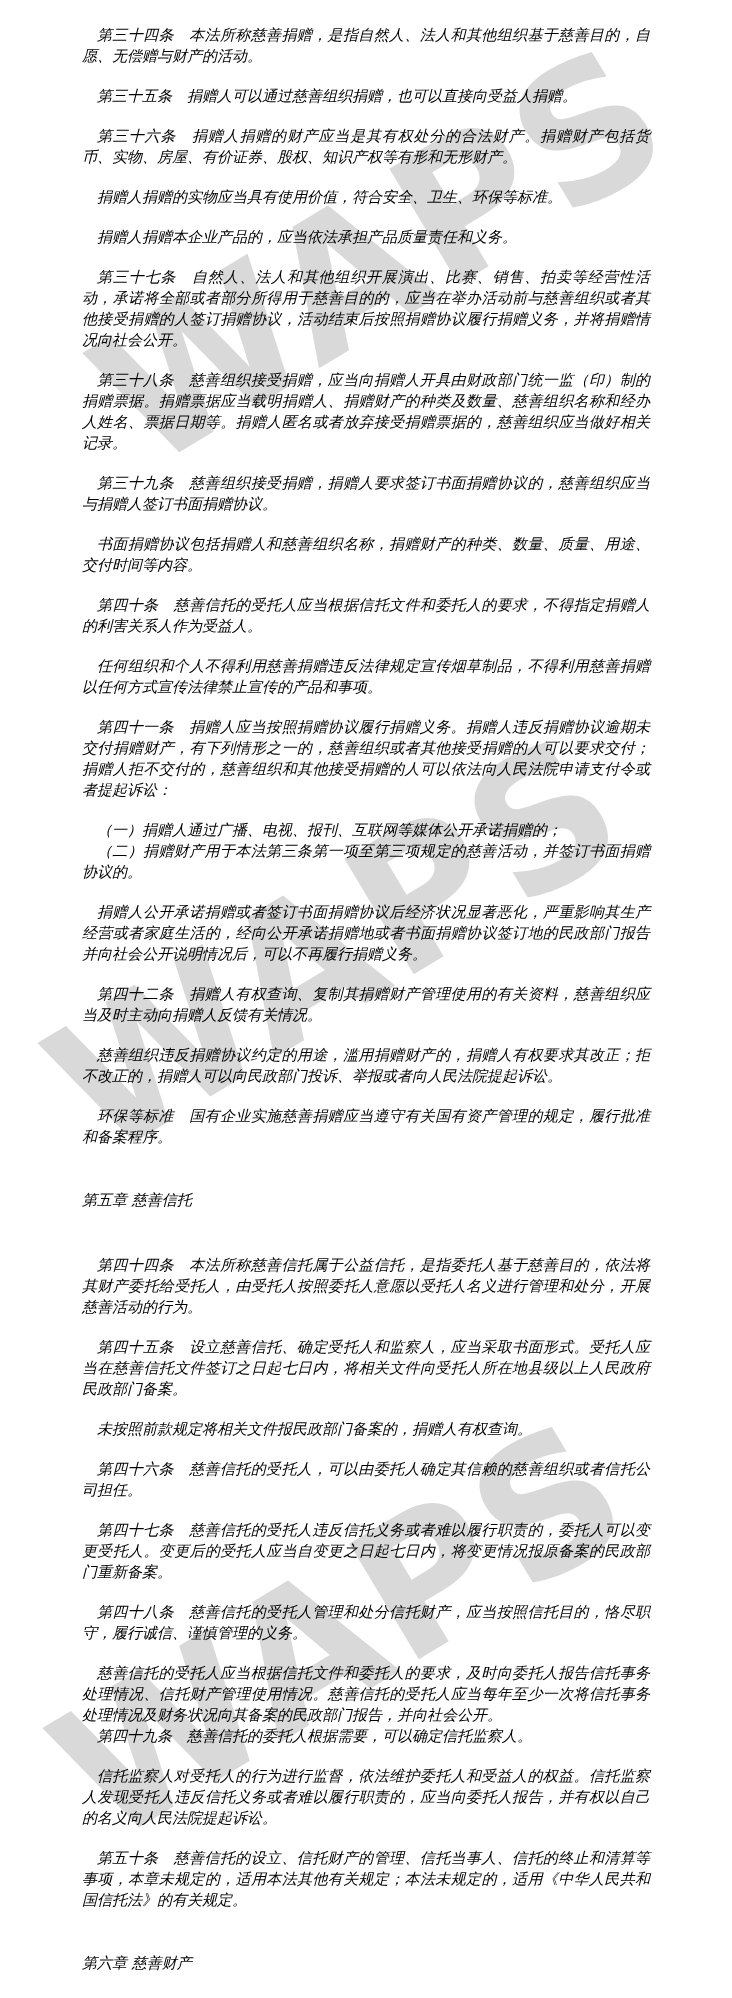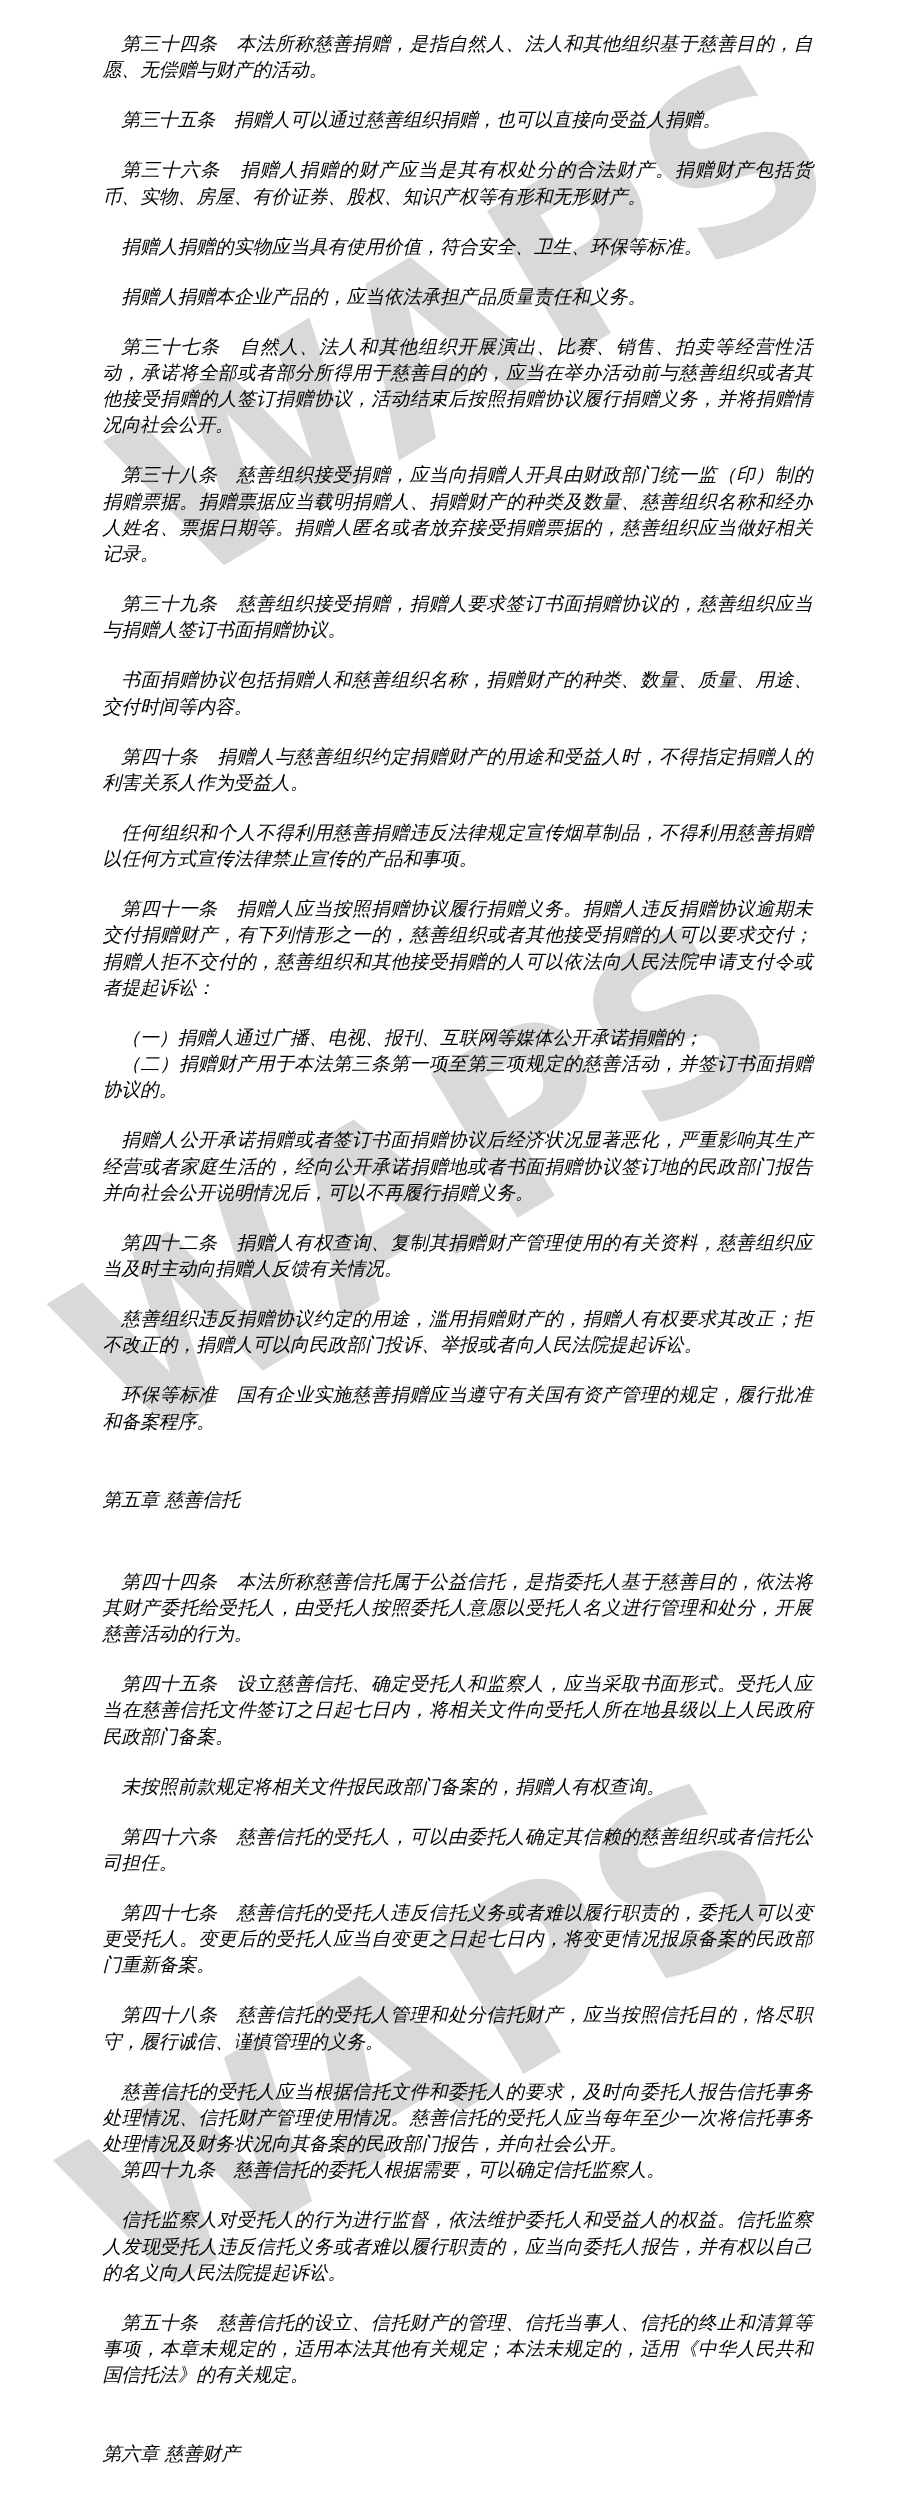--- a/index.html
+++ b/index.html
@@ -73,21 +73,21 @@
   <div class="content" style="color: rgb(0, 0, 0);">
       <p class="block article">第三十四条　本法所称慈善捐赠，是指自然人、法人和其他组织基于慈善目的，自愿、无偿赠与财产的活动。</p>
       <p class="block article">第三十五条　捐赠人可以通过慈善组织捐赠，也可以直接向受益人捐赠。</p>
       <p class="block article">第三十六条　捐赠人捐赠的财产应当是其有权处分的合法财产。捐赠财产包括货币、实物、房屋、有价证券、股权、知识产权等有形和无形财产。</p>
       <p class="block plain">捐赠人捐赠的实物应当具有使用价值，符合安全、卫生、环保等标准。</p>
       <p class="block plain">捐赠人捐赠本企业产品的，应当依法承担产品质量责任和义务。</p>
       <p class="block article">第三十七条　自然人、法人和其他组织开展演出、比赛、销售、拍卖等经营性活动，承诺将全部或者部分所得用于慈善目的的，应当在举办活动前与慈善组织或者其他接受捐赠的人签订捐赠协议，活动结束后按照捐赠协议履行捐赠义务，并将捐赠情况向社会公开。</p>
       <p class="block article">第三十八条　慈善组织接受捐赠，应当向捐赠人开具由财政部门统一监（印）制的捐赠票据。捐赠票据应当载明捐赠人、捐赠财产的种类及数量、慈善组织名称和经办人姓名、票据日期等。捐赠人匿名或者放弃接受捐赠票据的，慈善组织应当做好相关记录。</p>
       <p class="block article">第三十九条　慈善组织接受捐赠，捐赠人要求签订书面捐赠协议的，慈善组织应当与捐赠人签订书面捐赠协议。</p>
       <p class="block plain">书面捐赠协议包括捐赠人和慈善组织名称，捐赠财产的种类、数量、质量、用途、交付时间等内容。</p>
-      <p class="block article">第四十条　捐赠人与慈善组织约定捐赠财产的用途和受益人时，不得指定捐赠人的利害关系人作为受益人。</p>
+      <p class="block article">第四十条　慈善信托的受托人应当根据信托文件和委托人的要求，不得指定捐赠人的利害关系人作为受益人。</p>
       <p class="block plain">任何组织和个人不得利用慈善捐赠违反法律规定宣传烟草制品，不得利用慈善捐赠以任何方式宣传法律禁止宣传的产品和事项。</p>
       <p class="block article">第四十一条　捐赠人应当按照捐赠协议履行捐赠义务。捐赠人违反捐赠协议逾期未交付捐赠财产，有下列情形之一的，慈善组织或者其他接受捐赠的人可以要求交付；捐赠人拒不交付的，慈善组织和其他接受捐赠的人可以依法向人民法院申请支付令或者提起诉讼：</p>
       <p class="block item">（一）捐赠人通过广播、电视、报刊、互联网等媒体公开承诺捐赠的；</p>
       <p class="block item no-gap">（二）捐赠财产用于本法第三条第一项至第三项规定的慈善活动，并签订书面捐赠协议的。</p>
       <p class="block plain">捐赠人公开承诺捐赠或者签订书面捐赠协议后经济状况显著恶化，严重影响其生产经营或者家庭生活的，经向公开承诺捐赠地或者书面捐赠协议签订地的民政部门报告并向社会公开说明情况后，可以不再履行捐赠义务。</p>
       <p class="block article">第四十二条　捐赠人有权查询、复制其捐赠财产管理使用的有关资料，慈善组织应当及时主动向捐赠人反馈有关情况。</p>
       <p class="block plain">慈善组织违反捐赠协议约定的用途，滥用捐赠财产的，捐赠人有权要求其改正；拒不改正的，捐赠人可以向民政部门投诉、举报或者向人民法院提起诉讼。</p>
       <p class="block article">环保等标准　国有企业实施慈善捐赠应当遵守有关国有资产管理的规定，履行批准和备案程序。</p>
       <p class="block chapter">第五章 慈善信托</p>
       <p class="block article">第四十四条　本法所称慈善信托属于公益信托，是指委托人基于慈善目的，依法将其财产委托给受托人，由受托人按照委托人意愿以受托人名义进行管理和处分，开展慈善活动的行为。</p>

